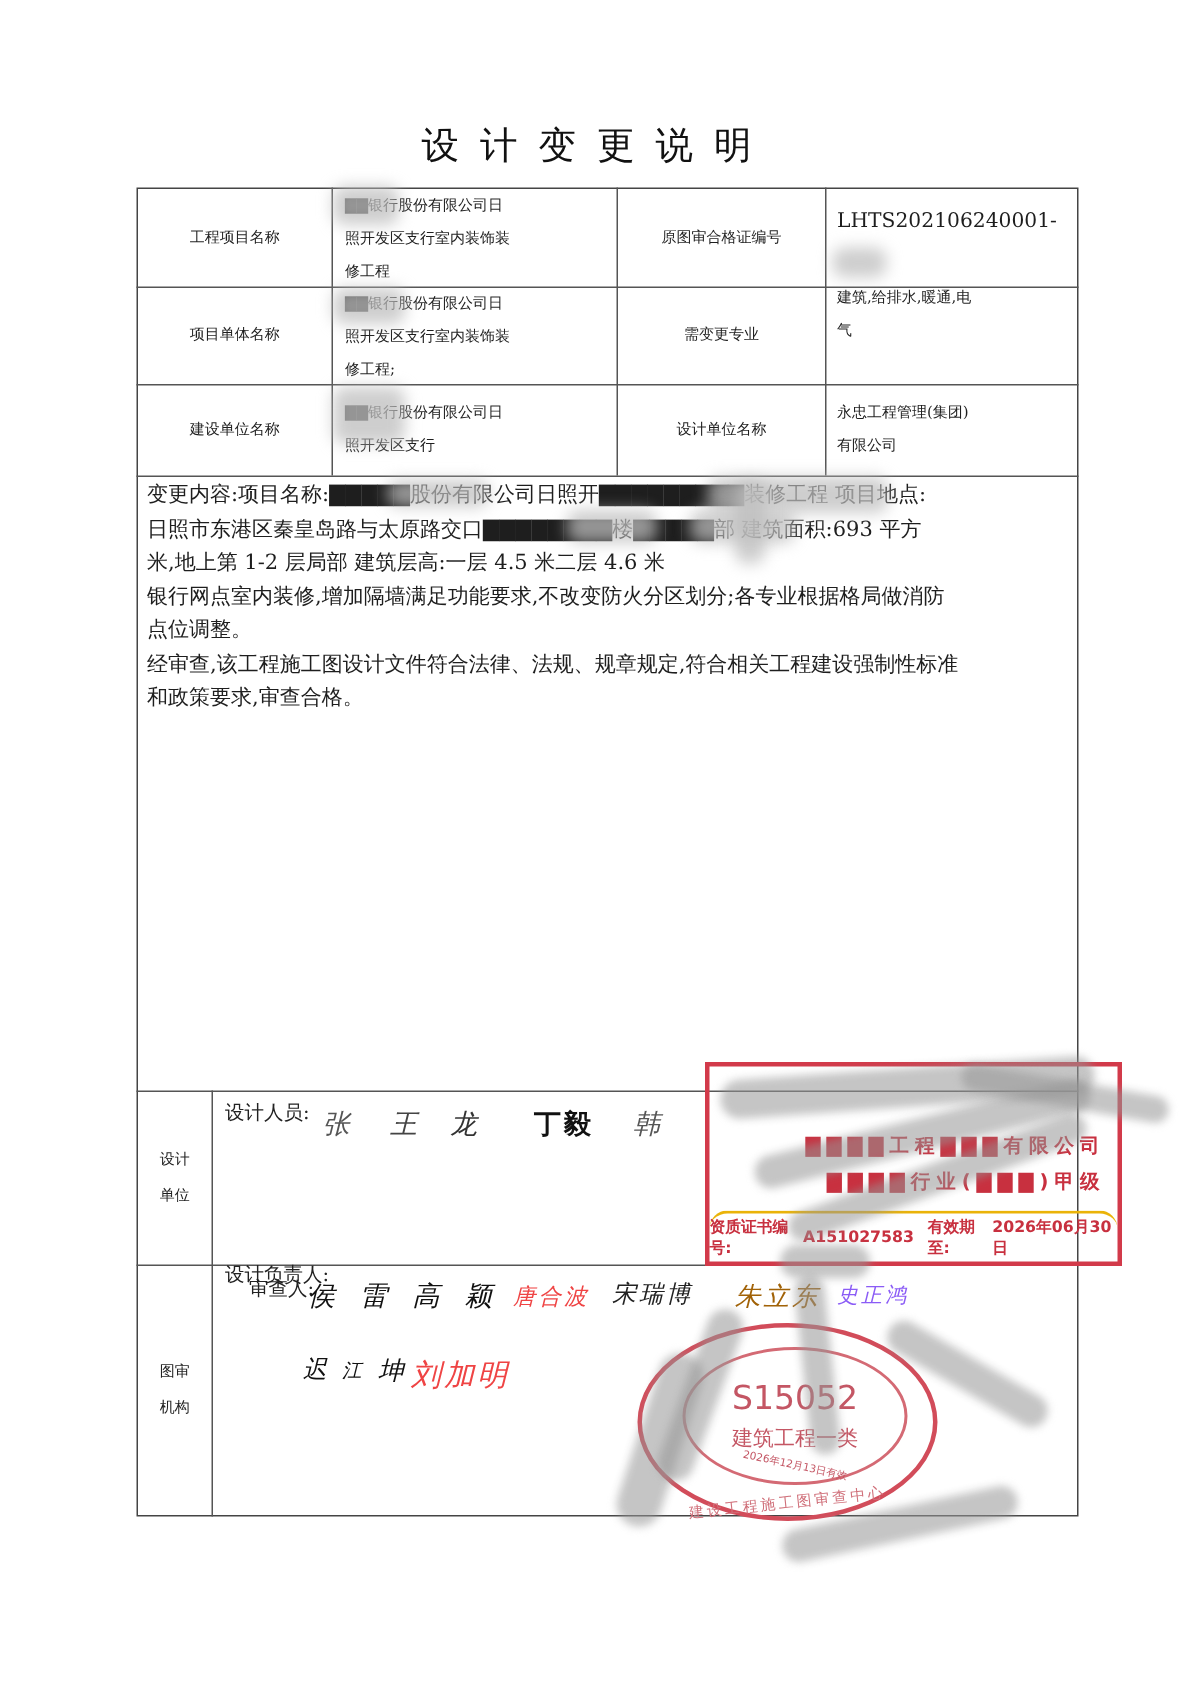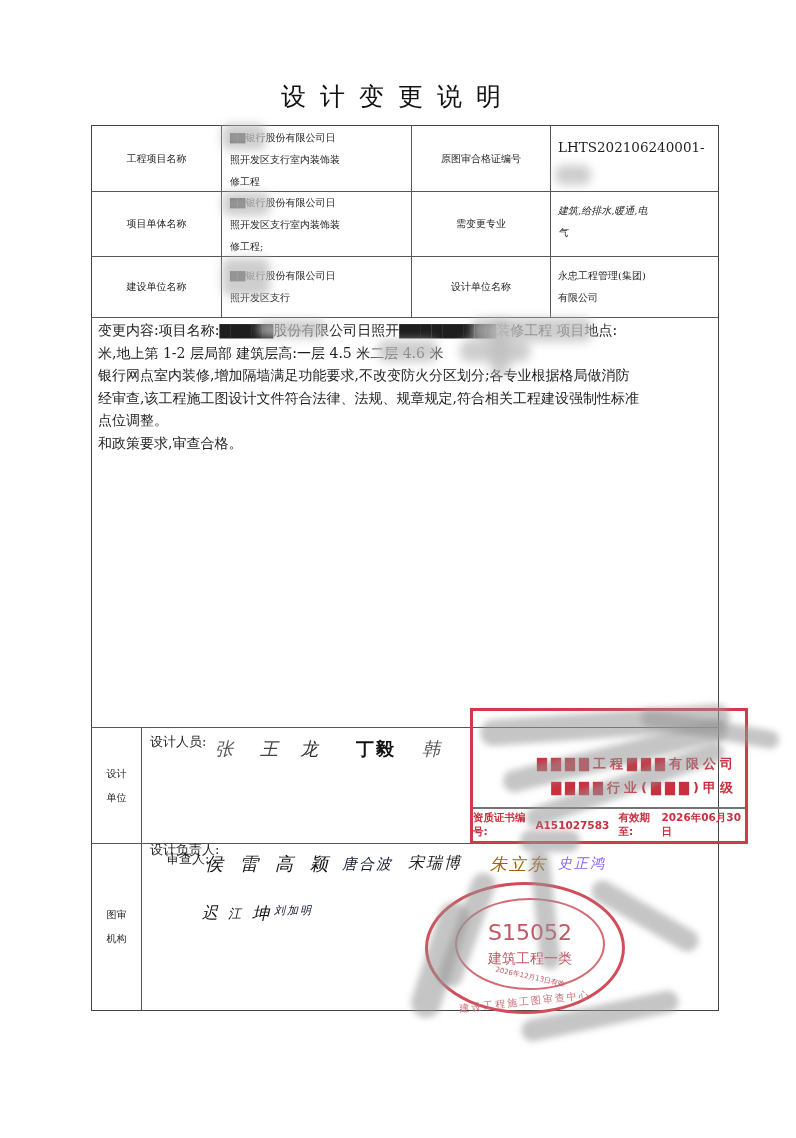--- a/index.html
+++ b/index.html
@@ -25,29 +25,29 @@
     position:absolute; left:98px; top:319px; width:612px; font-size:14px; line-height:22.5px;
     text-align:justify;
   }
   .content p { margin:0; }
   .label-small { position:absolute; font-size:13px; color:#222; }
   .sign {
     position:absolute; font-family:"DejaVu Serif",serif; font-style:italic; color:#222;
     font-size:18px; letter-spacing:2px; white-space:nowrap;
   }
   .sign.bold { font-weight:bold; font-style:normal; font-family:"DejaVu Sans",sans-serif; }
-  .sign.light { color:#0f172a; font-size:15px; }
+  .sign.light { color:#ef4444; font-size:15px; }
   .rect-stamp {
     position:absolute; left:470px; top:708px; width:278px; height:136px;
     border:3px solid #d23a4a; box-sizing:border-box; color:#c8303f;
   }
   .rect-stamp .inner-bottom {
-    position:absolute; left:0; right:0; bottom:0; height:32px; border-top:2px solid #737373;
+    position:absolute; left:0; right:0; bottom:0; height:32px; border-top:2px solid #eab308;
     font-family:"DejaVu Sans",sans-serif; font-weight:bold; font-size:10.5px;
-    display:flex; align-items:center; justify-content:center; letter-spacing:0;
+    display:flex; align-items:center; justify-content:center; letter-spacing:0;border-radius:12px;
   }
   .rect-stamp .line {
     position:absolute; left:8px; right:8px; text-align:right;
     font-family:"DejaVu Sans",sans-serif; font-weight:bold; font-size:13px; letter-spacing:4px;
   }
   .oval-outer {
     position:absolute; left:425px; top:882px; width:200px; height:132px; border-radius:50%;
     border:3px solid #d24c5a; box-sizing:border-box;
   }
   .oval-inner {
@@ -91,21 +91,21 @@
   <div>LHTS202106240001-</div>
 </div>
 
 <div class="cell center" style="left:92px; top:192px; width:129px; height:64px;">项目单体名称</div>
 <div class="cell" style="left:222px; top:192px; width:189px; height:64px; padding:0 4px 0 8px;">
   <div>▇▇银行股份有限公司日</div>
   <div>照开发区支行室内装饰装</div>
   <div>修工程;</div>
 </div>
 <div class="cell center" style="left:412px; top:192px; width:138px; height:64px;">需变更专业</div>
-<div class="cell" style="left:551px; top:192px; width:167px; height:64px; padding:8px 4px 0 7px;font-style:italic;">
+<div class="cell" style="left:551px; top:180px; width:167px; height:64px; padding:8px 4px 0 7px;">
   <div>建筑,给排水,暖通,电</div>
   <div>气</div>
 </div>
 
 <div class="cell center" style="left:92px; top:257px; width:129px; height:60px;">建设单位名称</div>
 <div class="cell" style="left:222px; top:257px; width:189px; height:60px; padding:8px 4px 0 8px;">
   <div>▇▇银行股份有限公司日</div>
   <div>照开发区支行</div>
 </div>
 <div class="cell center" style="left:412px; top:257px; width:138px; height:60px;">设计单位名称</div>
@@ -114,24 +114,25 @@
   <div>有限公司</div>
 </div>
 
 <div class="blur" style="left:222px; top:124px; width:44px; height:26px;"></div>
 <div class="blur" style="left:222px; top:192px; width:48px; height:24px;"></div>
 <div class="blur" style="left:222px; top:258px; width:48px; height:38px;"></div>
 <div class="blur" style="left:555px; top:165px; width:36px; height:20px;"></div>
 
 <div class="content">
   <p>变更内容:项目名称:▇▇▇▇▇股份有限公司日照开▇▇▇▇▇▇▇▇▇装修工程 项目地点:</p>
+  <p>日照市东港区秦皇岛路与太原路交口▇▇▇▇▇▇▇▇楼▇▇▇▇▇部 建筑面积:693 平方</p>
   <p>米,地上第 1-2 层局部 建筑层高:一层 4.5 米二层 4.6 米</p>
   <p>银行网点室内装修,增加隔墙满足功能要求,不改变防火分区划分;各专业根据格局做消防</p>
+  <p>点位调整。</p>
   <p>经审查,该工程施工图设计文件符合法律、法规、规章规定,符合相关工程建设强制性标准</p>
-  <p>点位调整。</p>
   <p>和政策要求,审查合格。</p>
 </div>
 
 <div class="blur" style="left:258px; top:320px; width:68px; height:18px;"></div>
 <div class="blur" style="left:472px; top:318px; width:120px; height:24px;"></div>
 <div class="blur" style="left:378px; top:340px; width:60px; height:22px;"></div>
 <div class="blur" style="left:460px; top:340px; width:70px; height:22px;"></div>
 <div class="blur" style="left:490px; top:320px; width:20px; height:56px;"></div>
 
 <div class="cell center" style="left:92px; top:728px; width:49px; height:115px; flex-direction:column; line-height:24px;">
@@ -175,21 +176,21 @@
 <div class="sign" style="left:275px; top:852px; color:#111;">高</div>
 <div class="sign" style="left:310px; top:852px; color:#111;">颖</div>
 <div class="sign light" style="left:342px; top:855px;">唐合波</div>
 <div class="sign" style="left:408px; top:853px; color:#222; font-size:16px;">宋瑞博</div>
 <div class="sign light" style="left:490px; top:853px; font-size:17px; color:#a16207;">朱立东</div>
 <div class="sign" style="left:558px; top:855px; color:#8b5cf6; font-size:14px;">史正鸿</div>
 
 <div class="sign" style="left:202px; top:903px; color:#111; font-size:16px;">迟</div>
 <div class="sign" style="left:228px; top:905px; color:#111; font-size:13px;">江</div>
 <div class="sign" style="left:252px; top:902px; color:#111; font-size:17px;">坤</div>
-<div class="sign light" style="left:274px; top:903px; font-size:11px;">刘加明</div>
+<div class="sign light" style="left:274px; top:903px; font-size:20px;">刘加明</div>
 
 <div class="oval-outer"></div>
 <div class="oval-inner"></div>
 <div class="oval-text" style="left:465px; top:920px; width:130px; font-size:22px;">S15052</div>
 <div class="oval-text" style="left:465px; top:950px; width:130px; font-size:14px; font-family:'DejaVu Serif',serif;">建筑工程一类</div>
 <div class="oval-text" style="left:470px; top:972px; width:120px; font-size:7px; transform:rotate(12deg);">2026年12月13日有效</div>
 <div class="oval-text" style="left:455px; top:995px; width:140px; font-size:10px; letter-spacing:2px; transform:rotate(-6deg); color:#d0707a;">建设工程施工图审查中心</div>
 
 <div class="smear" style="left:425px; top:900px; width:30px; height:120px; transform:rotate(18deg);"></div>
 <div class="smear" style="left:455px; top:870px; width:24px; height:120px; transform:rotate(20deg);"></div>

